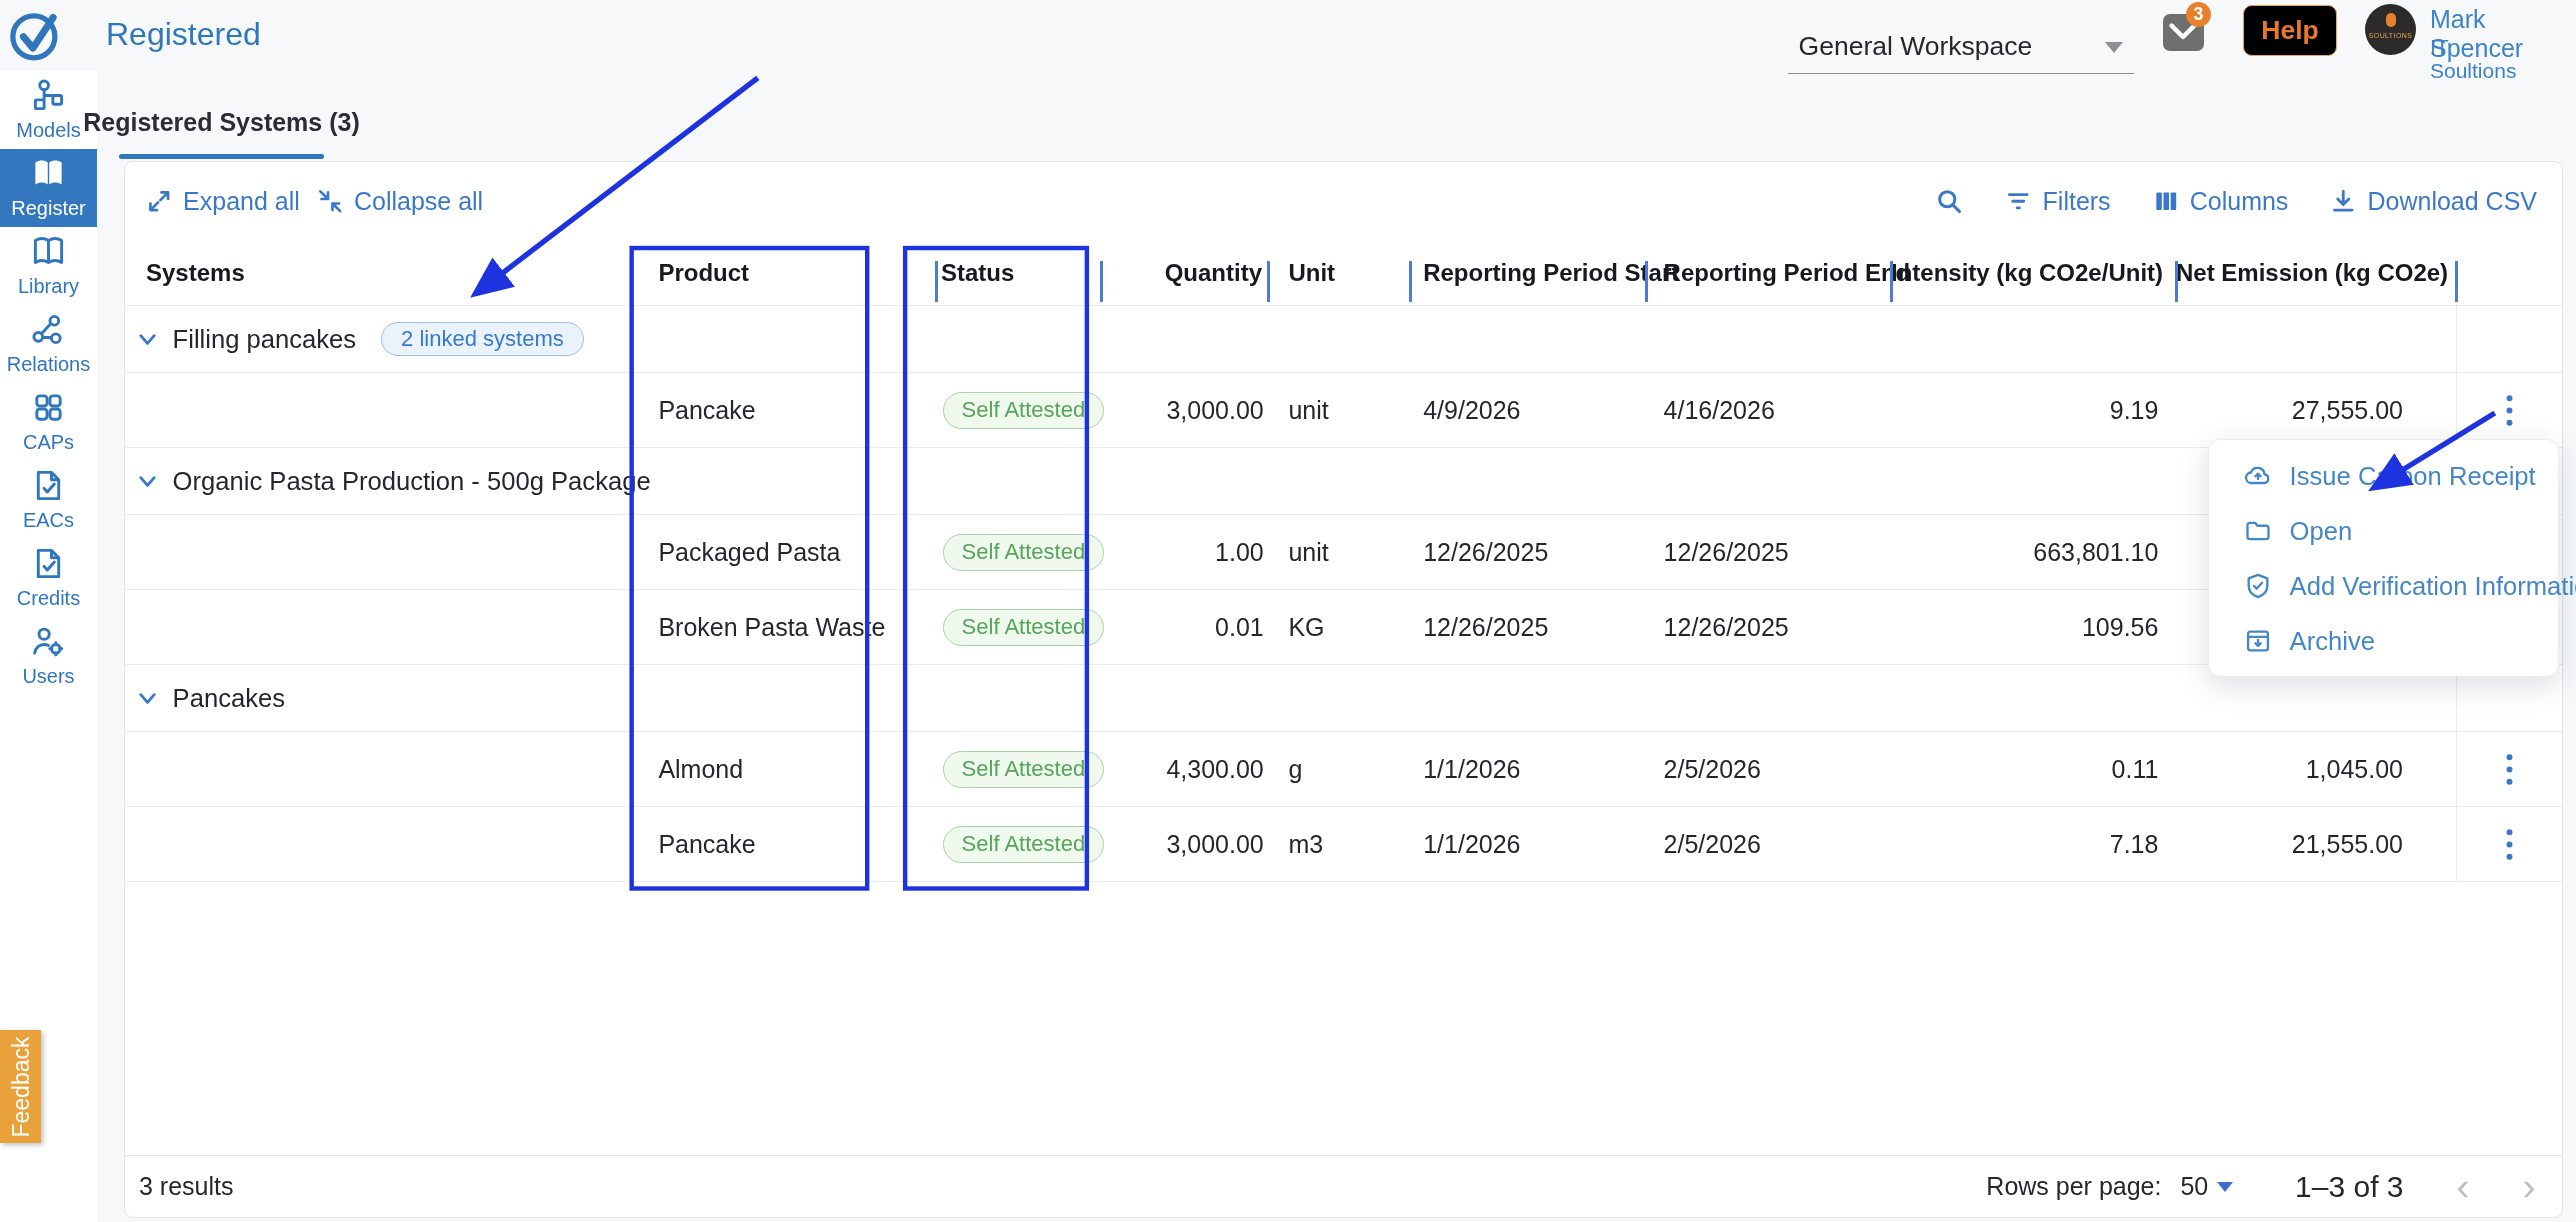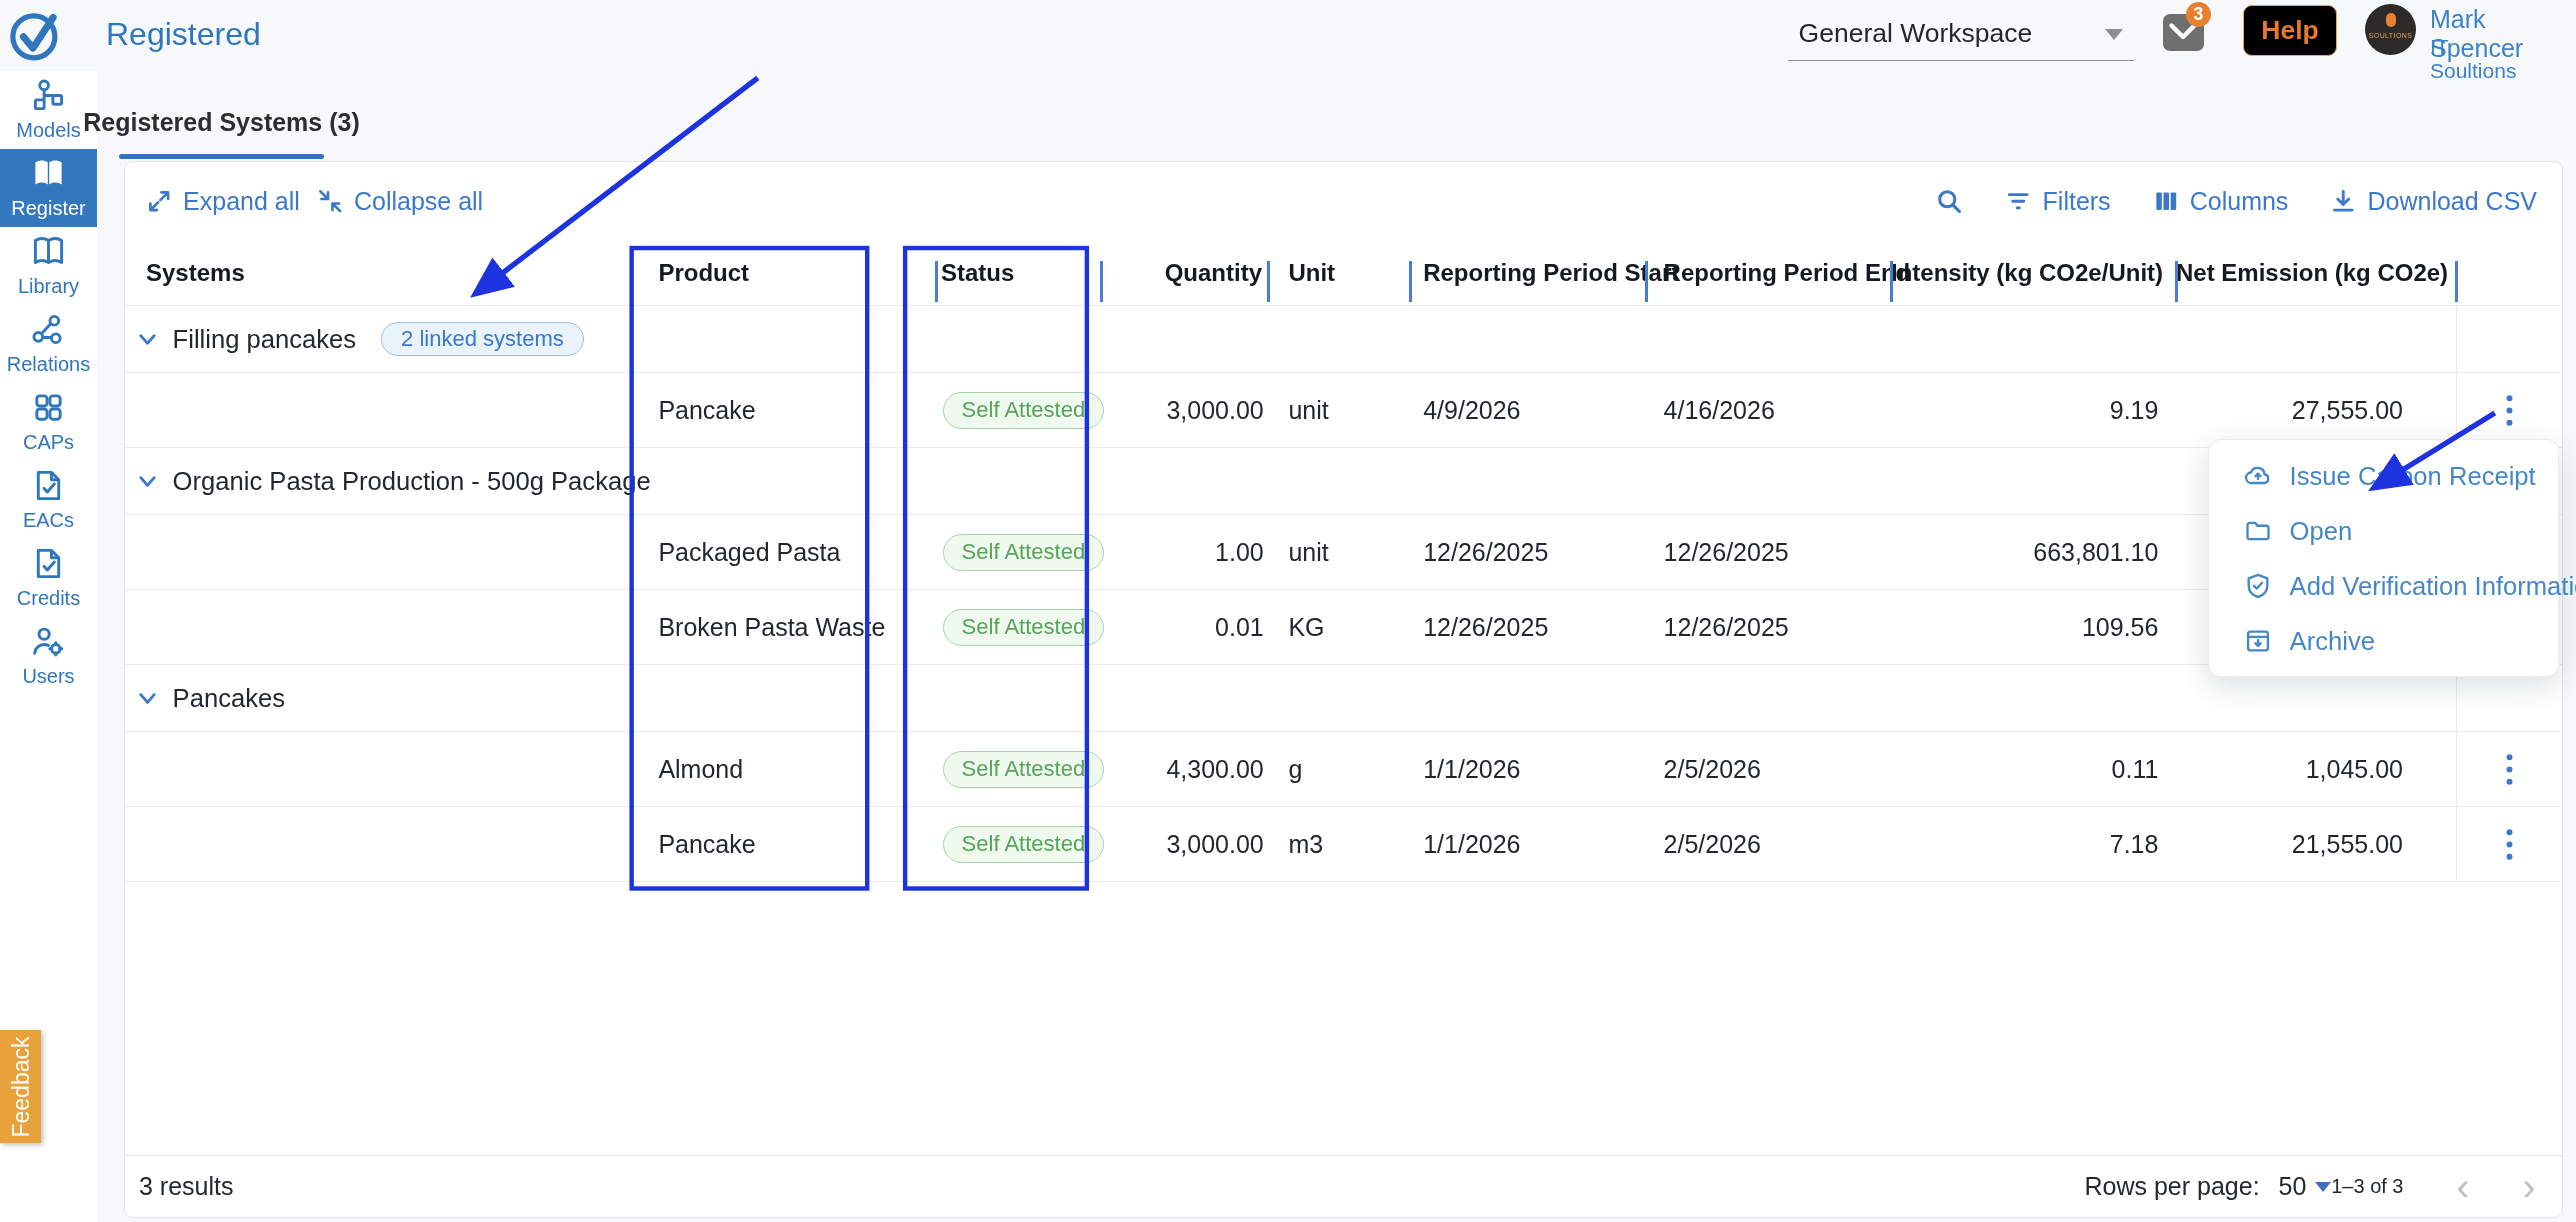--- a/index.html
+++ b/index.html
@@ -4,21 +4,21 @@
 <style>
   * { margin:0; padding:0; box-sizing:border-box; }
   html,body { background:#eceff2; }
   body { font-family:"Liberation Sans", sans-serif; }
   .page { position:relative; width:2576px; height:1223px; background:#f6f8fa; overflow:hidden; }
 
   
   .topbar { position:absolute; left:0; top:0; width:2040px; height:71px; }
   .logo { position:absolute; left:8.8px; top:7px; width:55px; height:56px; }
   .page-title { position:absolute; left:106px; top:16px; font-size:32px; color:#3076bd; font-weight:400; }
-  .ws-select { position:absolute; left:1788px; top:6px; width:346px; height:55px; border-bottom:1.8px solid #8b8f94; cursor:pointer;text-decoration:underline; }
+  .ws-select { position:absolute; left:1788px; top:19px; width:346px; height:55px; border-bottom:1.8px solid #8b8f94; cursor:pointer;text-decoration:underline; }
   .ws-select .ws-label { position:absolute; left:10.6px; top:12.4px; font-size:26.5px; color:#24282d; }
   .ws-caret { position:absolute; right:10.6px; top:23px; width:0; height:0; border-left:9.7px solid transparent; border-right:9.7px solid transparent; border-top:11.5px solid #8b8f94; }
   .mail { position:absolute; left:2163px; top:14px; width:41px; height:37px; background:#6f6f6f; border-radius:7px; }
   .mail svg { position:absolute; left:6.2px; top:8.8px; }
   .mail-badge { position:absolute; left:2186px; top:1.8px; min-width:25px; height:25px; border-radius:12.4px; background:#e8812f; color:#fff; font-size:17.6px; font-weight:bold; text-align:center; line-height:25px; padding:0 3.5px; }
   .help-btn { position:absolute; left:2243px; top:5.3px; width:94px; height:51px; border:1.8px solid #eaa45f; border-radius:8.8px; background:#000000; color:#e8782a; font-size:26.5px; font-weight:bold; text-align:center; line-height:48px; cursor:pointer; }
   .avatar { position:absolute; left:2365px; top:4.4px; width:51px; height:51px; border-radius:50%; background:#2d2b29; overflow:hidden; }
   .avatar .blob { position:absolute; left:21px; top:8.8px; width:9.7px; height:14px; border-radius:5.3px; background:#e8812f; }
   .avatar .org-mini { position:absolute; left:0; top:28px; width:51px; text-align:center; font-size:7px; color:#e8a35b; letter-spacing:0.4px; }
   .user-name { position:absolute; left:2430px; top:5.3px; font-size:25px; color:#3b82c9; }
@@ -83,21 +83,21 @@
   .cell.net { padding-right:53px; }
   .cell.actions { justify-content:center; border-left:0.9px solid #e9ebee; cursor:pointer; }
 
   
   .tfoot { position:absolute; left:0; bottom:0; width:100%; height:62px; border-top:0.9px solid #e2e5e9; display:flex; align-items:center;text-align:right; }
   .results { padding-left:14px; font-size:25px; color:#24282d; }
   .foot-right { margin-left:auto; display:flex; align-items:center; gap:0; padding-right:26.5px; }
   .rpp-label { font-size:25px; color:#24282d; }
   .rpp-value { margin-left:19px; font-size:25px; color:#24282d; display:flex; align-items:center; gap:8.8px; cursor:pointer; }
   .rpp-caret { width:0; height:0; border-left:8.8px solid transparent; border-right:8.8px solid transparent; border-top:10.6px solid #3d6fc9; }
-  .range { font-size:20px; color:#24282d; }
+  .range { margin-left:62px; font-size:30px; color:#24282d; }
   .pg-btn { margin-left:53px; font-size:39px; color:#bcbfc3; cursor:pointer; line-height:1; }
 
   
   .ctx-menu { position:absolute; left:2208px; top:439px; width:351px; height:238px; background:#fff; border:0.9px solid #ececec; border-radius:12.4px; box-shadow:0 8.8px 30px rgba(40,50,70,.16); z-index:40; padding-top:8.8px; }
   .ctx-item { height:55px; display:flex; align-items:center; gap:17.6px; padding-left:35px; color:#4587c6; font-size:25.6px; cursor:pointer; white-space:nowrap; }
   .ctx-item svg { flex:0 0 auto; }
 
   
   .annot { position:absolute; left:0; top:0; width:2576px; height:1223px; z-index:60; pointer-events:none; }
 </style>

